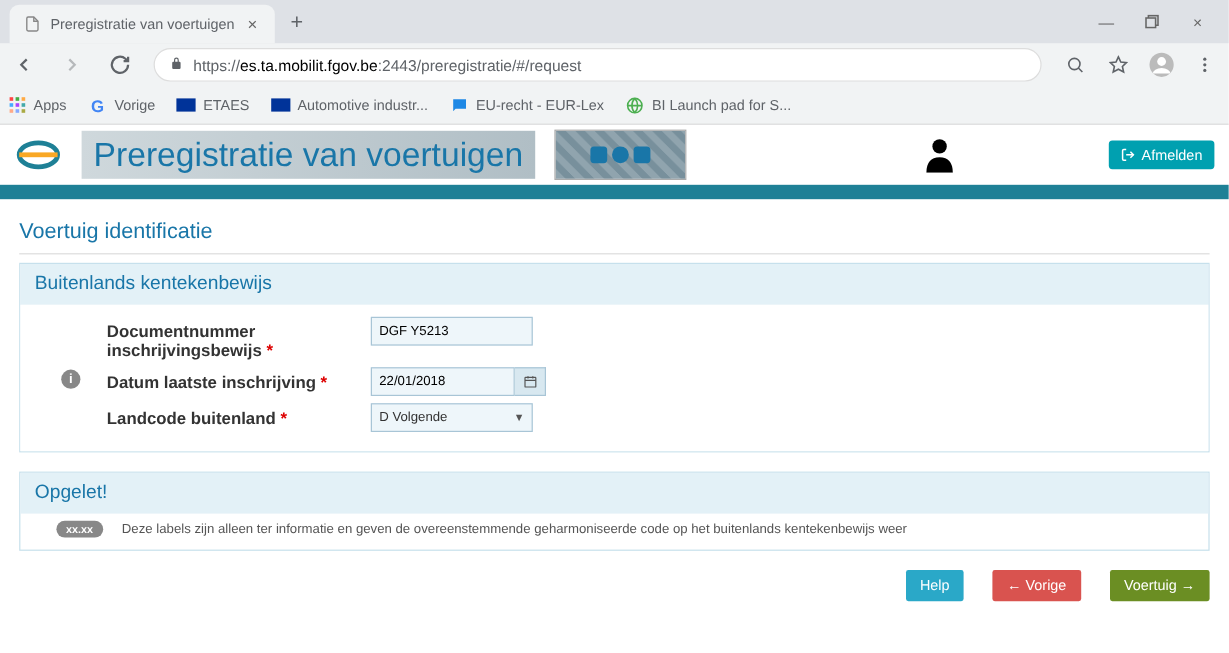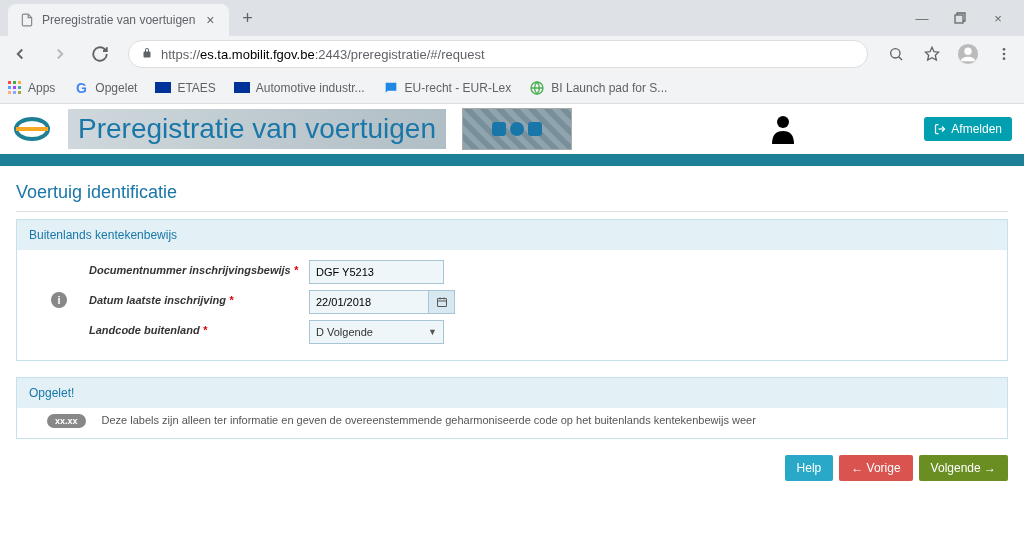--- a/index.html
+++ b/index.html
@@ -53,41 +53,41 @@
     .login-text { font-size: 11px; color: #555; }
     .logout-btn { background: #00a0b0; color: #fff; border: none; padding: 5px 10px; border-radius: 3px; font-size: 12px; cursor: pointer; display: flex; align-items: center; gap: 5px; margin-left: 120px;}
     
     .header-divider { height: 12px; background: #1e8096; }
     
     
     .main { padding: 16px; }
     .page-title { color: #1976a8; font-size: 18px; font-weight: 400; padding-bottom: 8px; margin-bottom: 7px; border-bottom: 1px solid #ddd;}
     
     .panel { border: 1px solid #c6e0ec; margin-bottom: 16px; }
-    .panel-header { background: #e3f1f7; color: #1976a8; padding: 8px 12px; font-size: 12px; }
+    .panel-header { background: #e3f1f7; color: #1976a8; padding: 8px 12px; font-size: 16px; }
     .panel-body { background: #fff; padding: 10px 12px; }
     
     .form-row { display: flex; align-items: flex-start; margin-bottom: 6px; }
     .info-col { width: 60px; display: flex; justify-content: center; padding-top: 2px;}
     .info-icon { width: 16px; height: 16px; background: #888; color: #fff; border-radius: 50%; font-size: 11px; display: flex; align-items: center; justify-content: center; font-weight: bold;}
-    .label-col { width: 220px; font-size: 11px; font-weight: bold; padding-top: 4px; font-style: italic;}
+    .label-col { width: 220px; font-size: 14px; font-weight: bold; padding-top: 4px;}
     .label-col .req { color: #d00; }
     .input-col { width: 150px; }
     .text-input { width: 135px; height: 24px; border: 1px solid #a8c5d6; background: #eef6fa; padding: 0 6px; font-size: 11px; }
     .date-wrap { display: flex; }
     .date-input { width: 120px; height: 24px; border: 1px solid #a8c5d6; background: #eef6fa; padding: 0 6px; font-size: 11px; }
     .date-btn { width: 26px; height: 24px; background: #d8e8f0; border: 1px solid #a8c5d6; border-left: none; display: flex; align-items: center; justify-content: center; cursor: pointer;}
     .select-input { width: 135px; height: 24px; border: 1px solid #a8c5d6; background: #eef6fa; padding: 0 6px; font-size: 11px; display: flex; align-items: center; justify-content: space-between; cursor: pointer;}
     .select-arrow { font-size: 9px; color: #555; }
     
-    .note-row { display: flex; align-items: flex-start; gap: 16px; padding: 6px 12px 10px 30px;}
+    .note-row { display: flex; align-items: center; gap: 16px; padding: 6px 12px 10px 30px;}
     .badge-xx { background: #888; color: #fff; padding: 2px 8px; border-radius: 10px; font-size: 9px; font-weight: bold;}
     .note-text { font-size: 11px; color: #555; }
     
-    .action-row { display: flex; justify-content: flex-end; gap: 6px; padding: 0 0 8px 0;}
+    .action-row { display: flex; justify-content: flex-end; gap: 24px; padding: 0 0 8px 0;}
     .btn-help { background: #2aa8c8; color: #fff; border: none; padding: 6px 12px; font-size: 12px; cursor: pointer; border-radius: 2px;}
     .btn-prev { background: #d9534f; color: #fff; border: none; padding: 6px 12px; font-size: 12px; cursor: pointer; border-radius: 2px;}
     .btn-next { background: #6b8e23; color: #fff; border: none; padding: 6px 12px; font-size: 12px; cursor: pointer; border-radius: 2px;}
   </style>
 </head>
 <body>
 
 <div class="browser-chrome">
   <div class="tab-row">
     <div class="tab">
@@ -179,21 +179,21 @@
           <span></span>
           <span></span>
           <span></span>
           <span></span>
           <span></span>
         </span>
       <span>Apps</span>
     </span>
     <span class="bm-item">
       <span class="bm-icon" style="color:#4285f4;font-weight:bold;font-size:14px;">G</span>
-      <span>Opgelet</span>
+      <span>Vorige</span>
     </span>
     <span class="bm-item">
       <span class="bm-icon" style="background:#003399;width:16px;height:11px;"></span>
       <span>ETAES</span>
     </span>
     <span class="bm-item">
       <span class="bm-icon" style="background:#003399;width:16px;height:11px;"></span>
       <span>Automotive industr...</span>
     </span>
     <span class="bm-item">
@@ -311,15 +311,15 @@
     <div class="panel-header">Opgelet!</div>
     <div class="note-row">
       <span class="badge-xx">xx.xx</span>
       <span class="note-text">Deze labels zijn alleen ter informatie en geven de overeenstemmende geharmoniseerde code op het buitenlands kentekenbewijs weer</span>
     </div>
   </div>
 
   <div class="action-row">
     <button class="btn-help">Help</button>
     <button class="btn-prev">← Vorige</button>
-    <button class="btn-next">Volgende →</button>
+    <button class="btn-next">Voertuig →</button>
   </div>
 </div>
 
 </body></html>

